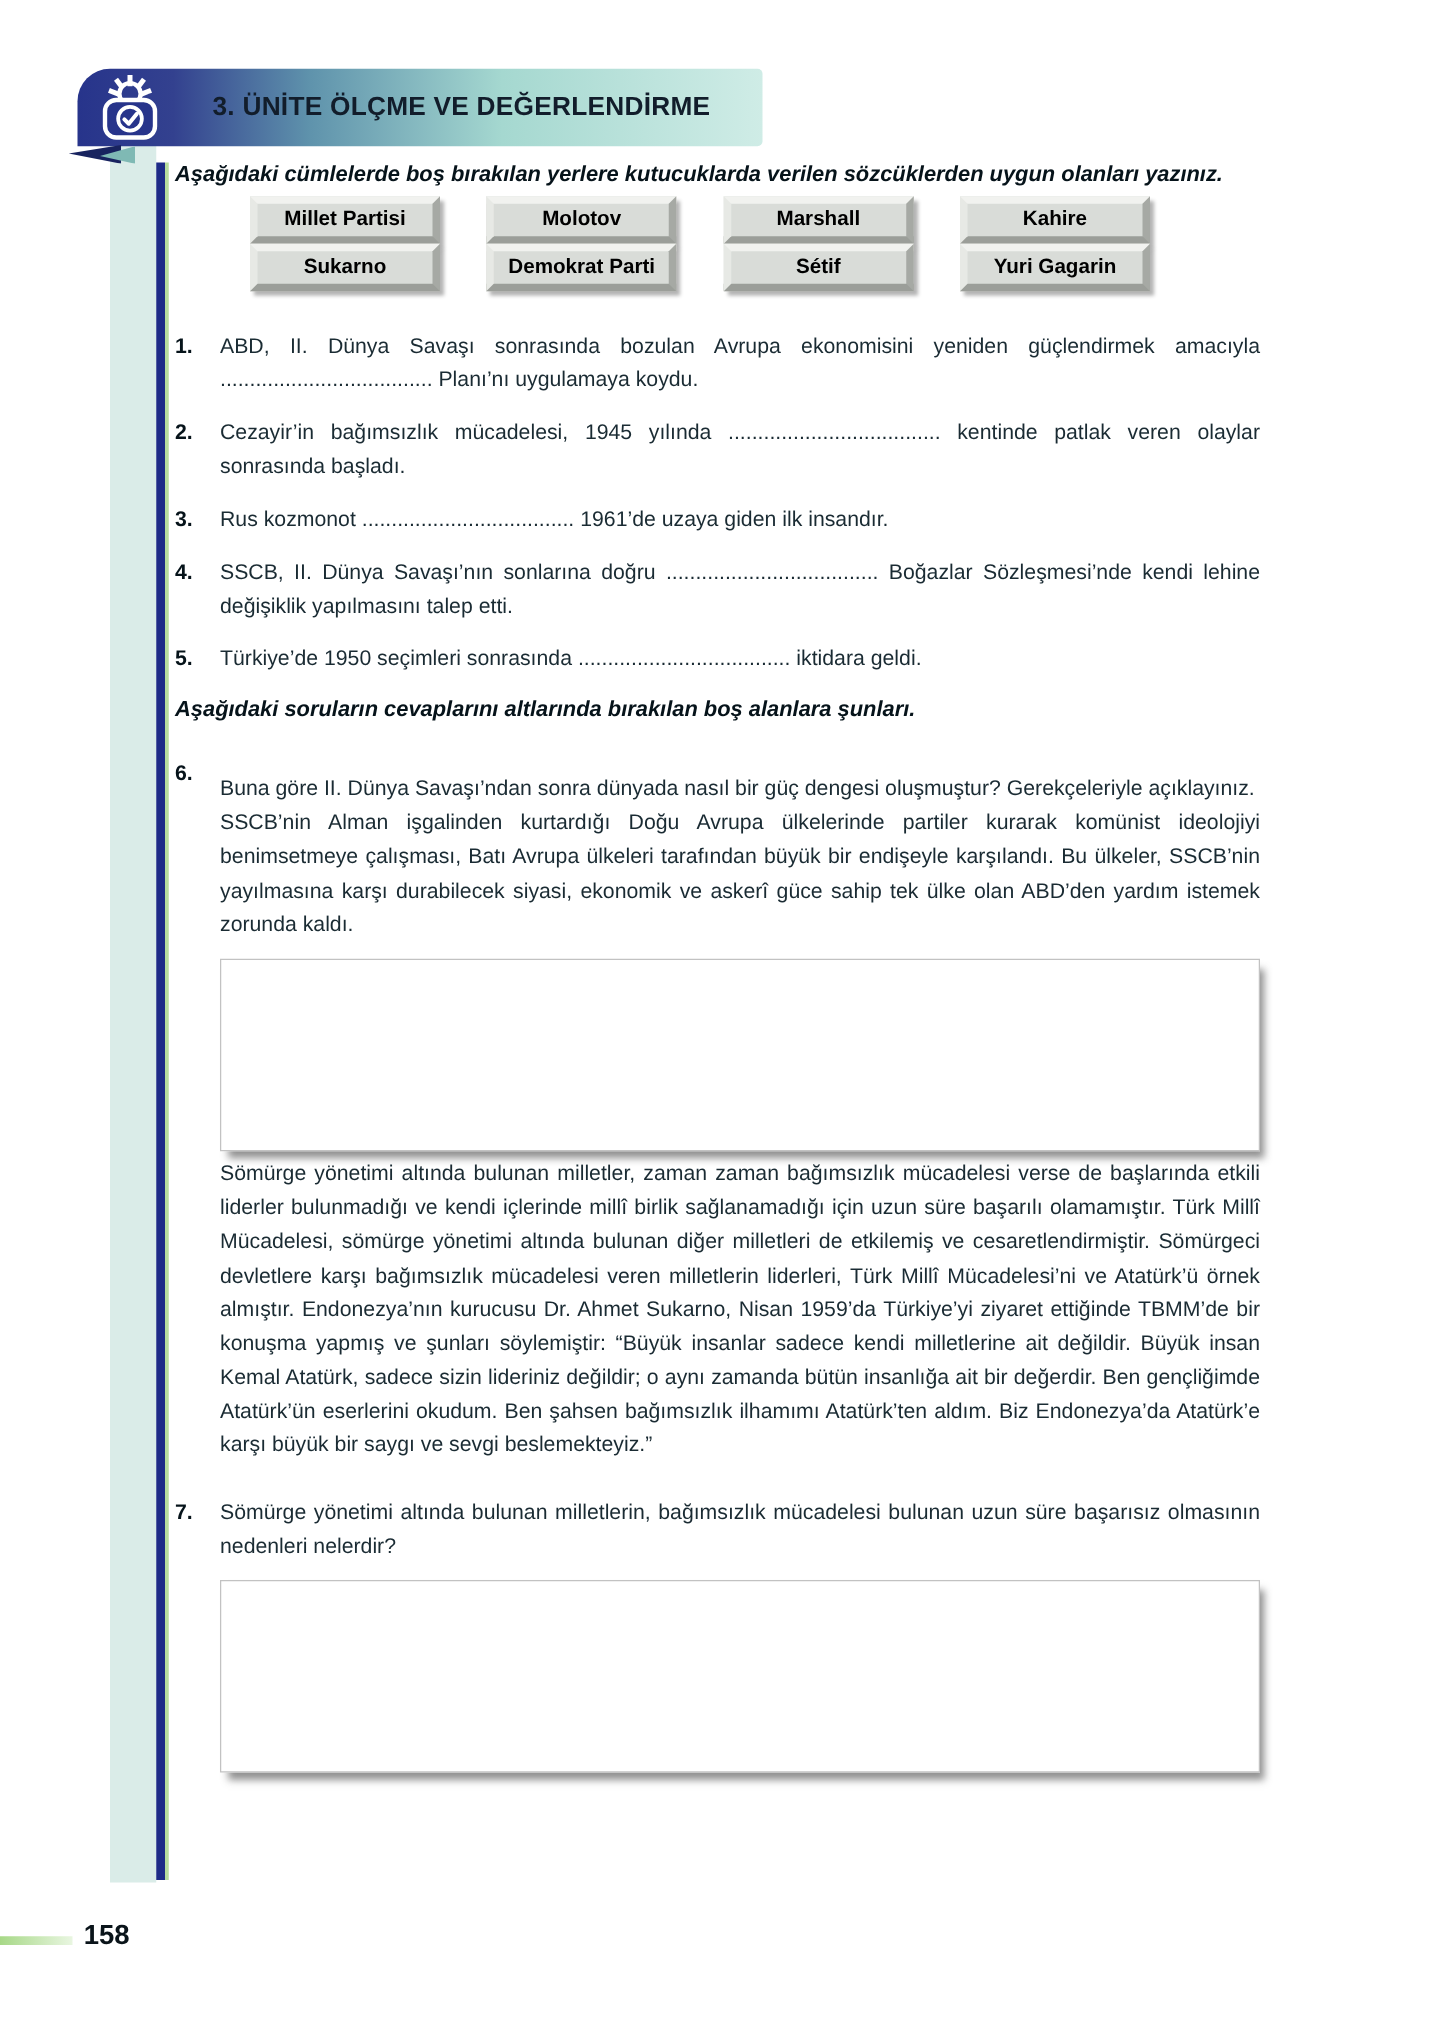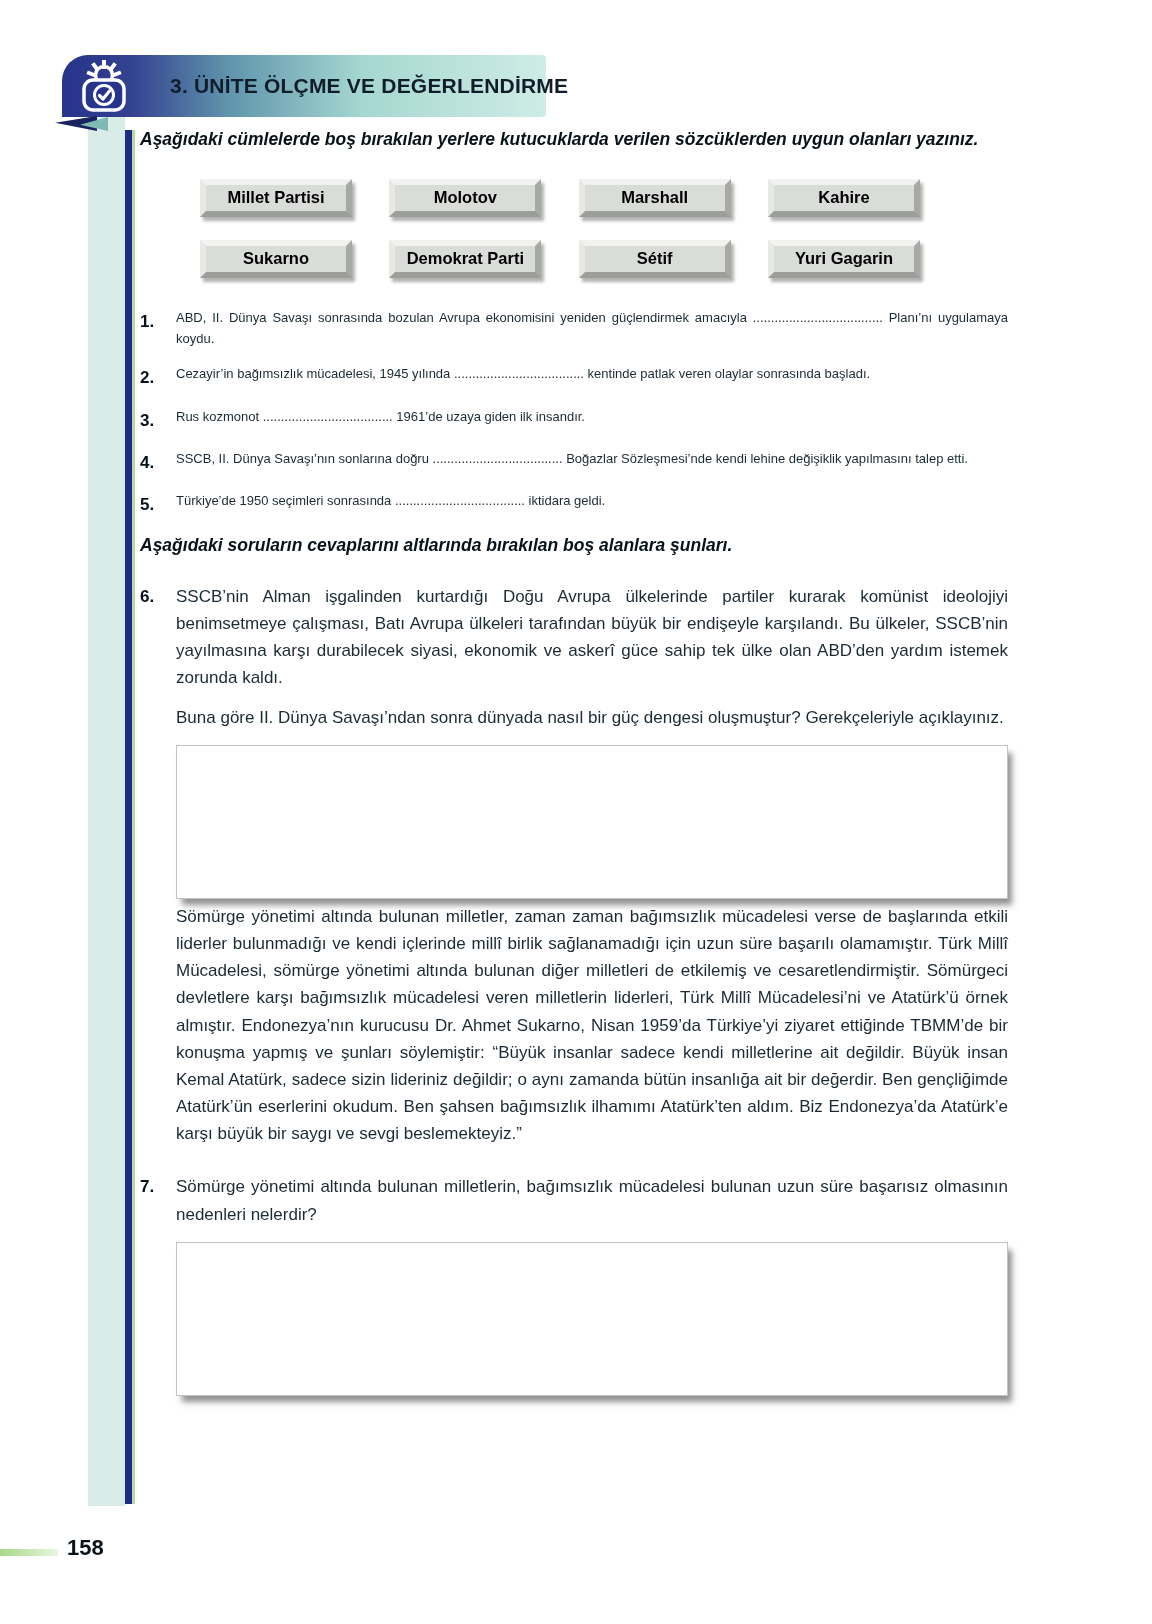--- a/index.html
+++ b/index.html
@@ -6,52 +6,52 @@
   .page{
     position:relative; width:1152px; height:1624px; background:#ffffff;
     font-family:"Liberation Sans", sans-serif; color:#17272e; overflow:hidden;
   }
   
   .mint-band{position:absolute;left:88px;top:92px;width:37px;height:1414px;background:#daece8;}
   .navy-line{position:absolute;left:125px;top:130px;width:7px;height:1374px;background:#1e2b87;}
   .green-line{position:absolute;left:132px;top:130px;width:3px;height:1374px;background:#b8dc9e;}
   
   .header{
-    position:absolute;left:62px;top:55px;width:484px;height:62px;
+    position:absolute;left:62px;top:55px;width:548px;height:62px;
     background:linear-gradient(90deg,#27348b 0%,#33418f 14%,#5f93ac 34%,#a5d8d0 62%,#cfece6 100%);
     border-radius:26px 4px 4px 0;
   }
   .fold-dark{position:absolute;left:55px;top:116px;width:42px;height:15px;background:#18235f;
     clip-path:polygon(100% 0,0 45%,100% 100%);}
   .fold-teal{position:absolute;left:80px;top:117px;width:28px;height:14px;background:#7fb9b4;
     clip-path:polygon(100% 0,0 55%,100% 100%);}
   .header-icon{position:absolute;left:14px;top:4px;width:56px;height:54px;}
   .header-title{
     position:absolute;left:108px;top:0;height:62px;display:flex;align-items:center;
     font-weight:bold;font-size:21px;letter-spacing:.2px;color:#121d2b;white-space:nowrap;
   }
   
   .content{position:absolute;left:140px;top:128px;width:868px;}
   .h-bold{font-weight:bold;font-size:17.5px;color:#06131a;line-height:1.3;font-style:italic;}
   
-  .word-grid{margin:28px 0 0 60px;width:720px;display:grid;
-    grid-template-columns:repeat(4,152px);justify-content:space-between;row-gap:23px;}
+  .word-grid{margin:6px 0 0 60px;width:720px;display:grid;
+    grid-template-columns:repeat(4,152px);justify-content:space-between;row-gap:0;}
   .word-box{
     height:26px;background:#d9dcd8;
     border-style:solid;border-width:6px;
     border-color:#f1f2ef #a6a9a4 #9b9e99 #e7e9e5;
     box-shadow:3px 4px 3px rgba(0,0,0,.3);
     display:flex;align-items:center;justify-content:center;
     font-weight:bold;font-size:16.5px;color:#000;white-space:nowrap;
   }
   
   .fb-list{margin-top:30px;}
   .fb-item{display:flex;margin-bottom:15px;}
   .fb-num{font-weight:bold;flex:none;width:36px;font-size:17px;line-height:1.6;color:#06131a;}
-  .fb-text{flex:1;font-size:13px;line-height:1.6;text-align:justify;color:#1a2b33;}
+  .fb-text{flex:1;font-size:17px;line-height:1.6;text-align:justify;color:#1a2b33;}
   
   .section-gap{margin-top:16px;}
   .q-item{display:flex;margin-top:26px;}
   .q-body{flex:1;}
   .para{font-size:17px;line-height:1.6;text-align:justify;color:#1a2b33;}
   .prompt{margin-top:12px;}
   .answer-box{
     margin-top:14px;height:152px;background:#ffffff;
     border:1px solid #c2c2c2;
     box-shadow:5px 7px 6px -1px rgba(55,55,55,.55);
@@ -132,22 +132,22 @@
         <span class="fb-num">5.</span>
         <span class="fb-text">Türkiye’de 1950 seçimleri sonrasında .................................... iktidara geldi.</span>
       </div>
     </div>
 
     <div class="h-bold section-gap">Aşağıdaki soruların cevaplarını altlarında bırakılan boş alanlara şunları.</div>
 
     <div class="q-item">
       <span class="fb-num">6.</span>
       <div class="q-body">
+        <div class="para prompt">Buna göre II. Dünya Savaşı’ndan sonra dünyada nasıl  bir güç dengesi oluşmuştur? Gerekçeleriyle açıklayınız.</div>
         <div class="para">SSCB’nin Alman işgalinden kurtardığı Doğu Avrupa ülkelerinde partiler kurarak komünist ideolojiyi benimsetmeye çalışması, Batı Avrupa ülkeleri tarafından büyük bir endişeyle karşılandı. Bu ülkeler, SSCB’nin yayılmasına karşı durabilecek siyasi, ekonomik ve askerî güce sahip tek ülke olan ABD’den yardım istemek zorunda kaldı.</div>
-        <div class="para prompt">Buna göre II. Dünya Savaşı’ndan sonra dünyada nasıl  bir güç dengesi oluşmuştur? Gerekçeleriyle açıklayınız.</div>
         <div class="answer-box"></div>
       </div>
     </div>
 
 
     <div class="para passage">Sömürge yönetimi altında bulunan milletler, zaman zaman bağımsızlık mücadelesi verse de başlarında etkili liderler bulunmadığı ve kendi içlerinde millî birlik sağlanamadığı için uzun süre başarılı olamamıştır. Türk Millî Mücadelesi, sömürge yönetimi altında bulunan diğer milletleri de etkilemiş ve cesaretlendirmiştir. Sömürgeci devletlere karşı bağımsızlık mücadelesi veren milletlerin liderleri, Türk Millî Mücadelesi’ni ve Atatürk’ü örnek almıştır. Endonezya’nın kurucusu Dr. Ahmet Sukarno, Nisan 1959’da Türkiye’yi ziyaret ettiğinde TBMM’de bir konuşma yapmış ve şunları söylemiştir: “Büyük insanlar sadece kendi milletlerine ait değildir. Büyük insan Kemal Atatürk, sadece sizin lideriniz değildir; o aynı zamanda bütün insanlığa ait bir değerdir. Ben gençliğimde Atatürk’ün eserlerini okudum. Ben şahsen bağımsızlık ilhamımı Atatürk’ten aldım. Biz Endonezya’da Atatürk’e karşı büyük bir saygı ve sevgi beslemekteyiz.”</div>
 
     <div class="q-item">
       <span class="fb-num">7.</span>
       <div class="q-body">

